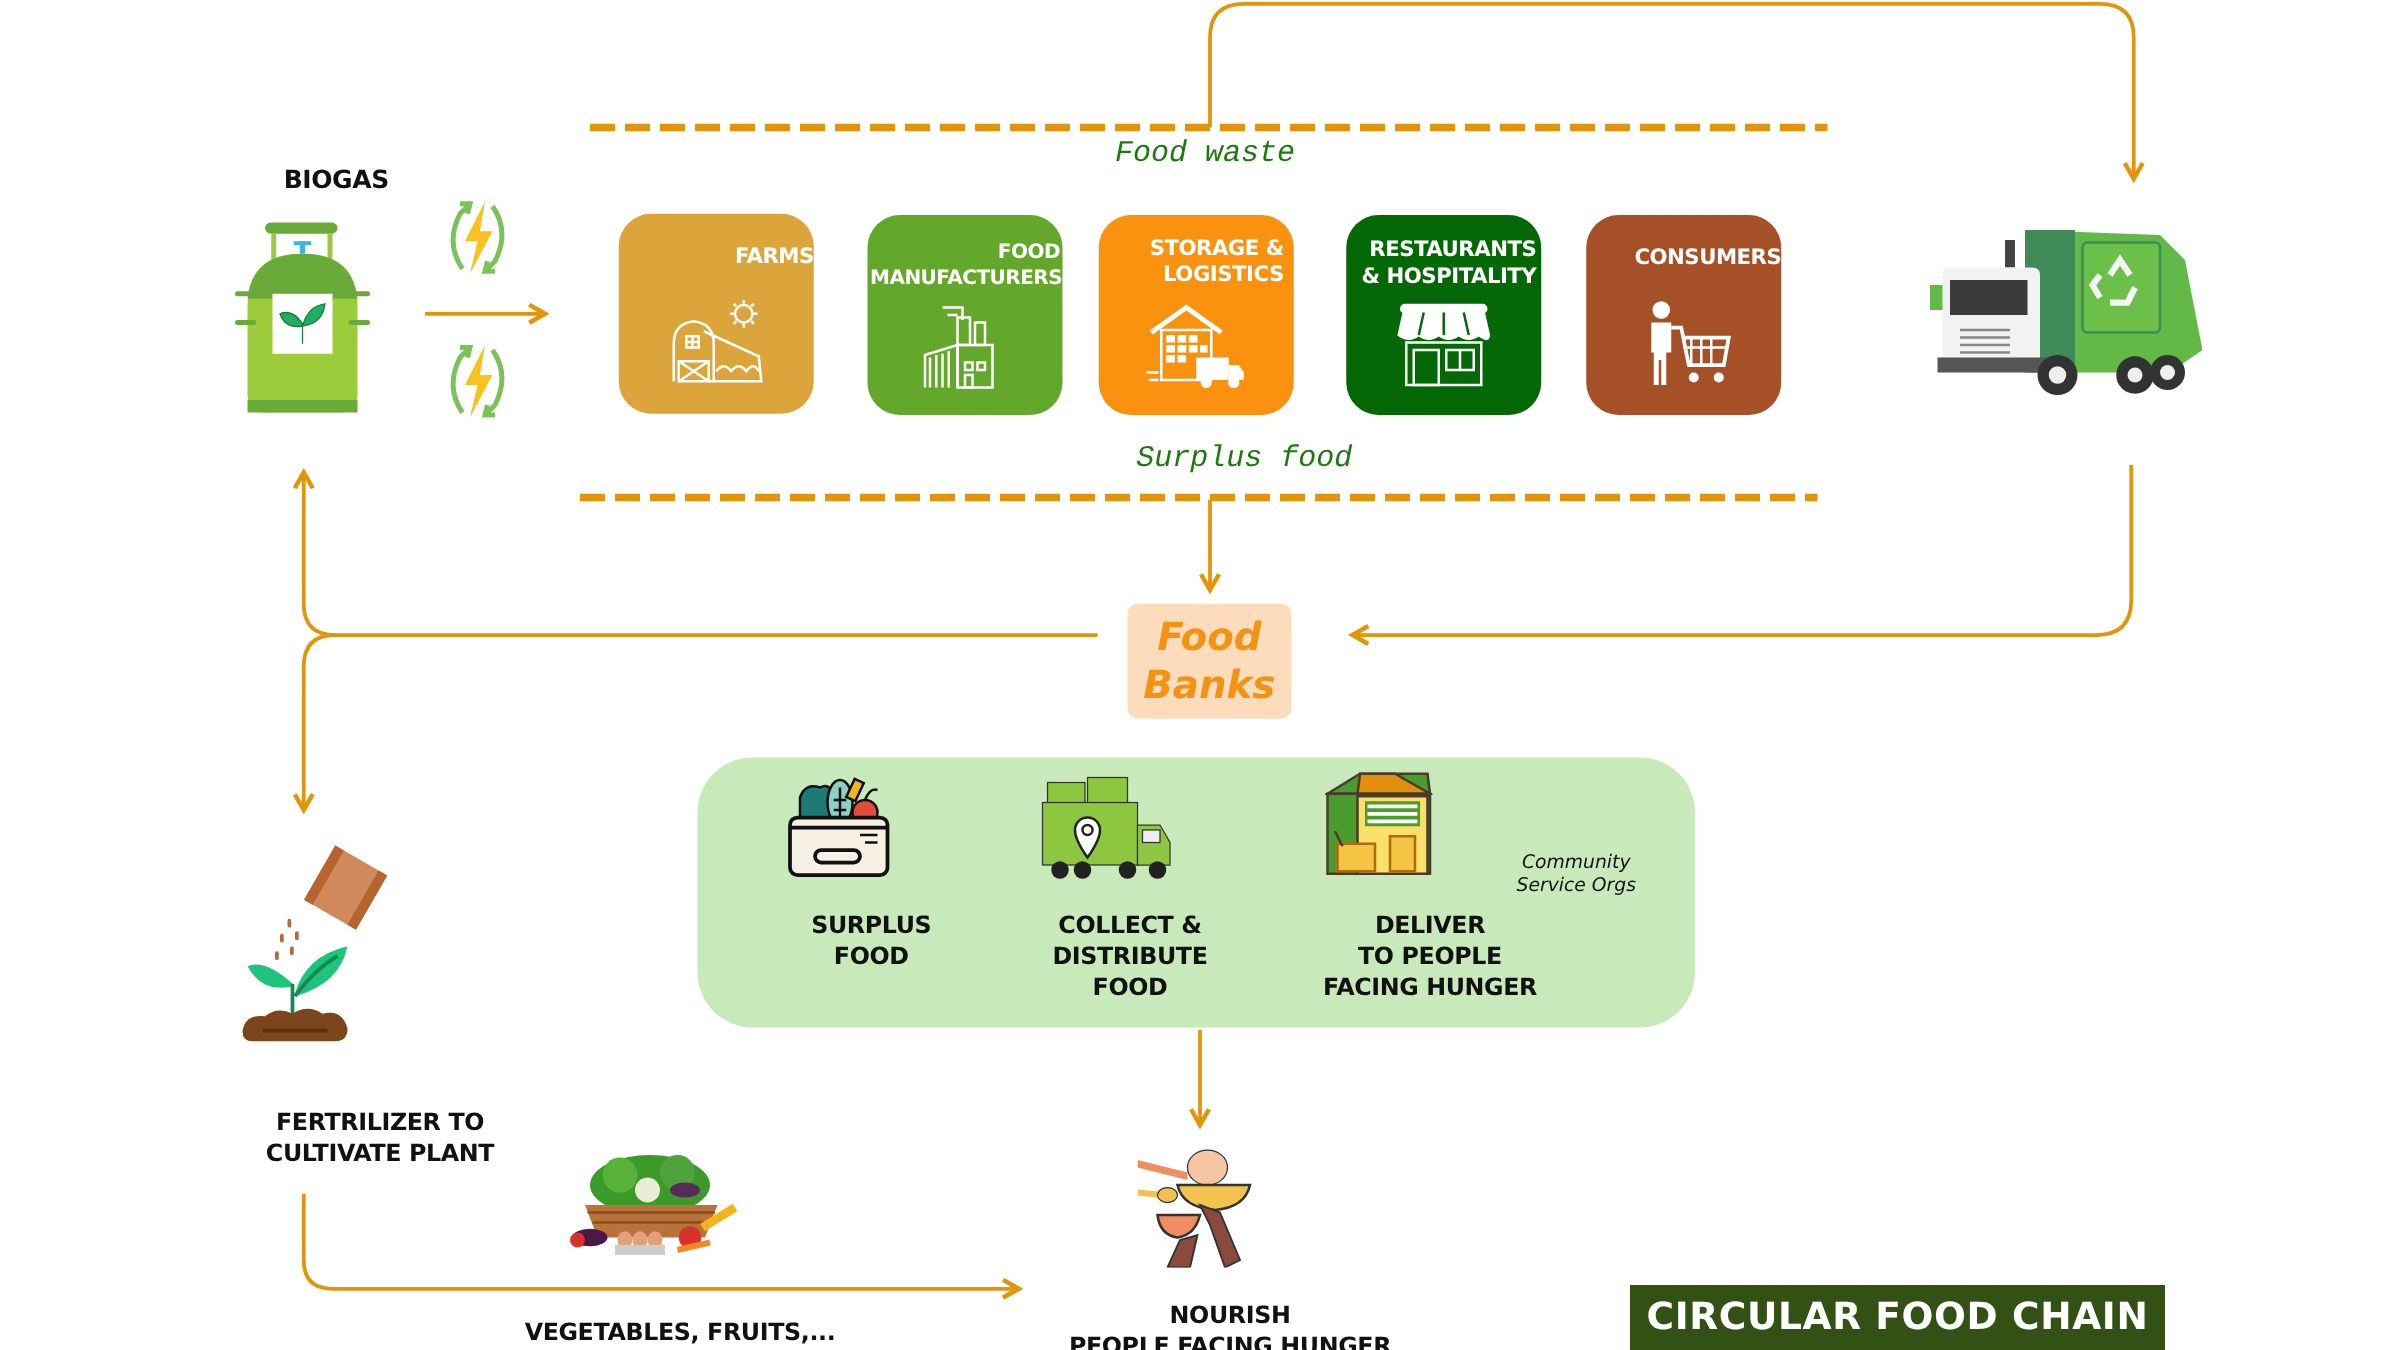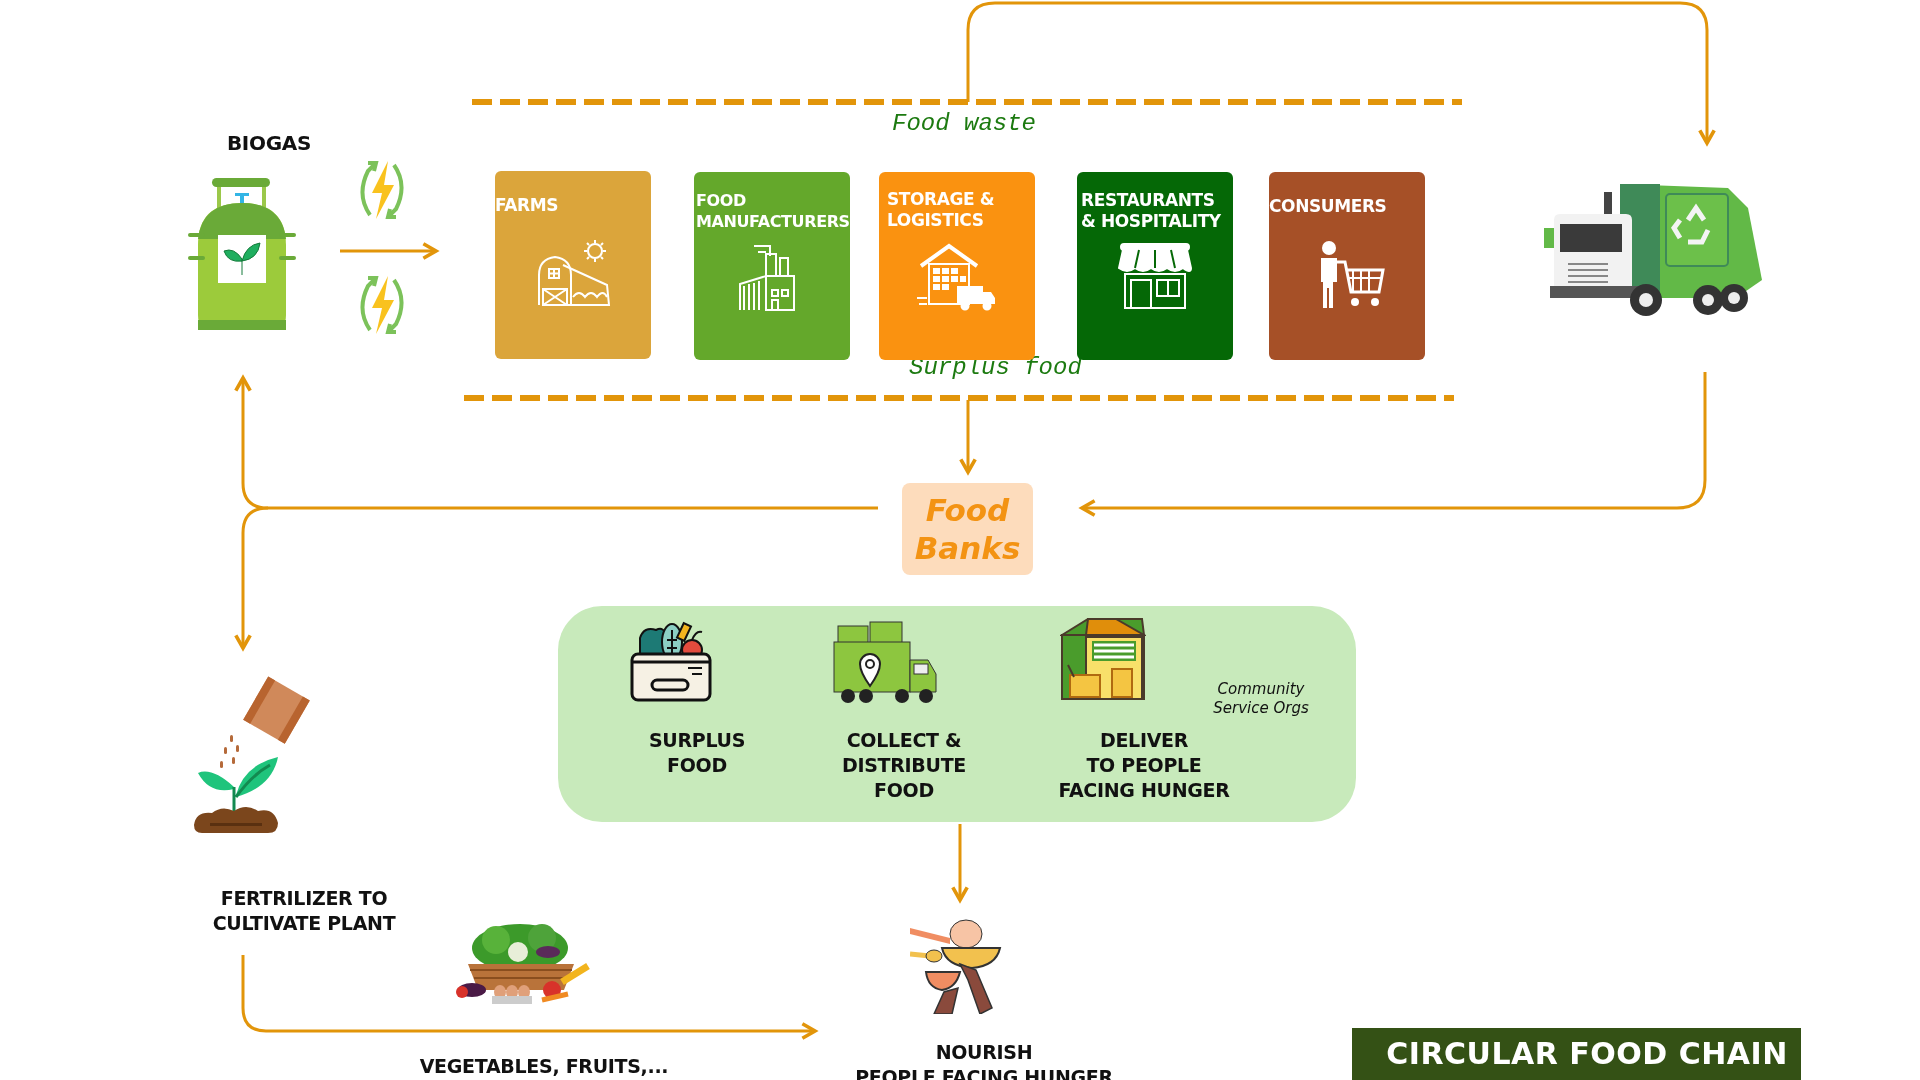--- a/index.html
+++ b/index.html
@@ -1,27 +1,27 @@
 <!DOCTYPE html>
 <html><head>
 <meta charset="utf-8">
 <style>
   html,body{margin:0;padding:0;background:#ffffff;}
   body{width:1920px;height:1080px;position:relative;overflow:hidden;font-family:"DejaVu Sans",sans-serif;}
   .abs{position:absolute;}
   svg.flow{position:absolute;left:0;top:0;width:1920px;height:1080px;pointer-events:none;}
   .lbl{position:absolute;font-family:"DejaVu Sans",sans-serif;font-weight:bold;color:#111;text-align:center;line-height:1.3;letter-spacing:-0.3px;margin-left:24px;}
   .ital{position:absolute;font-family:Liberation Mono, monospace;font-style:italic;color:#1c7a10;font-size:24px;}
-  .stage{position:absolute;width:156px;height:188px;border-radius:6px;color:#fff;text-align:left;}
+  .stage{position:absolute;width:156px;height:160px;border-radius:26px;color:#fff;text-align:right;}
   .stage .t{font-family:"DejaVu Sans",sans-serif;font-weight:bold;font-size:17px;line-height:21px;padding-top:16px;letter-spacing:-0.4px;}
   .stage svg{position:absolute;left:38px;top:68px;width:80px;height:72px;}
   .fb{position:absolute;left:902px;top:483px;width:131px;height:92px;background:#fddcbc;border-radius:8px;text-align:center;}
   .fb span{display:block;font-family:"DejaVu Sans",sans-serif;font-style:italic;font-weight:bold;color:#f39313;font-size:31px;line-height:38px;}
   .panel{position:absolute;left:558px;top:606px;width:798px;height:216px;background:#c8eabb;border-radius:44px;}
-  .title{position:absolute;left:1352px;top:1028px;width:428px;height:52px;background:#345115;color:#fff;font-family:"DejaVu Sans",sans-serif;font-weight:bold;font-size:30px;line-height:52px;text-align:center;letter-spacing:0.5px;padding-left:21px;}
+  .title{position:absolute;left:1304px;top:1028px;width:428px;height:52px;background:#345115;color:#fff;font-family:"DejaVu Sans",sans-serif;font-weight:bold;font-size:30px;line-height:52px;text-align:center;letter-spacing:0.5px;}
 </style>
 </head>
 <body>
 
 <svg class="flow" viewBox="0 0 1920 1080">
   <defs>
     <marker id="ah" viewBox="0 0 10 10" refX="8" refY="5" markerWidth="6" markerHeight="6" orient="auto-start-reverse">
       <path d="M1,1 L8,5 L1,9" fill="none" stroke="#e2950a" stroke-width="2"></path>
     </marker>
   </defs>

